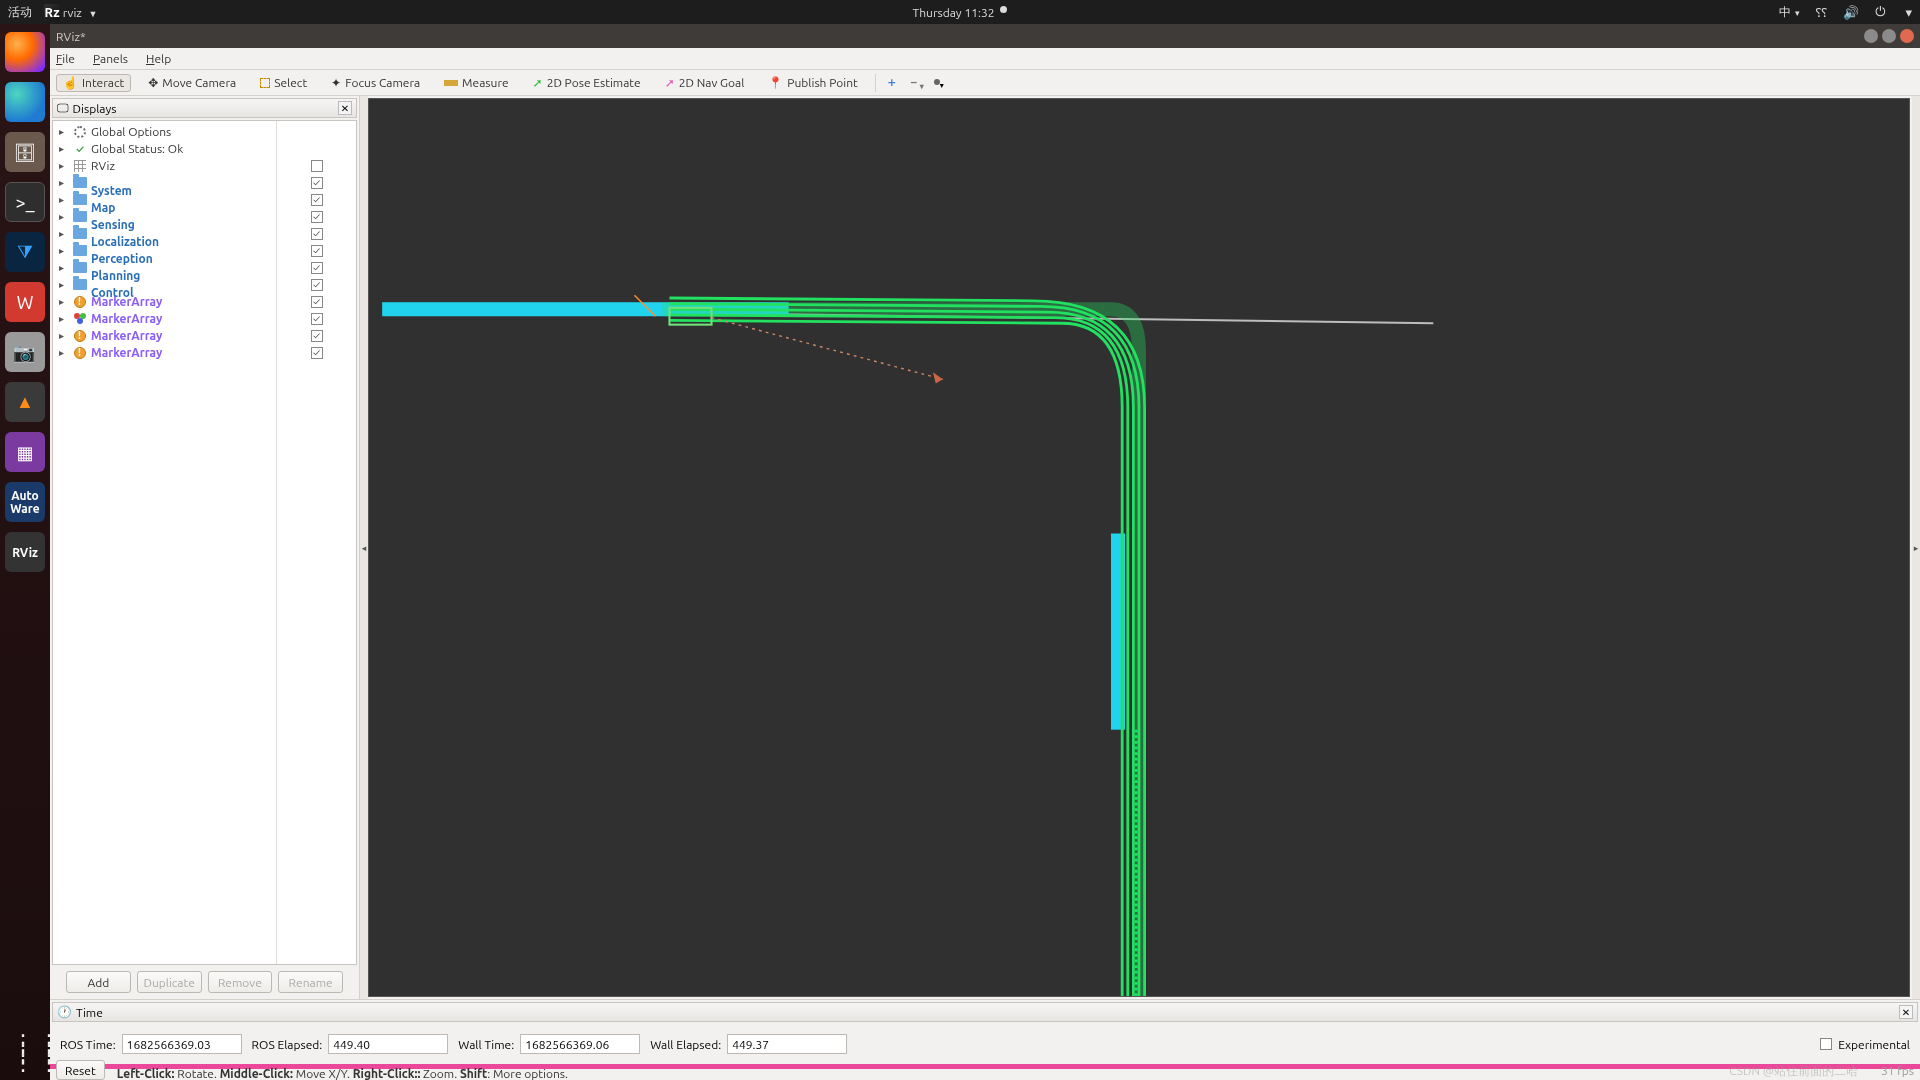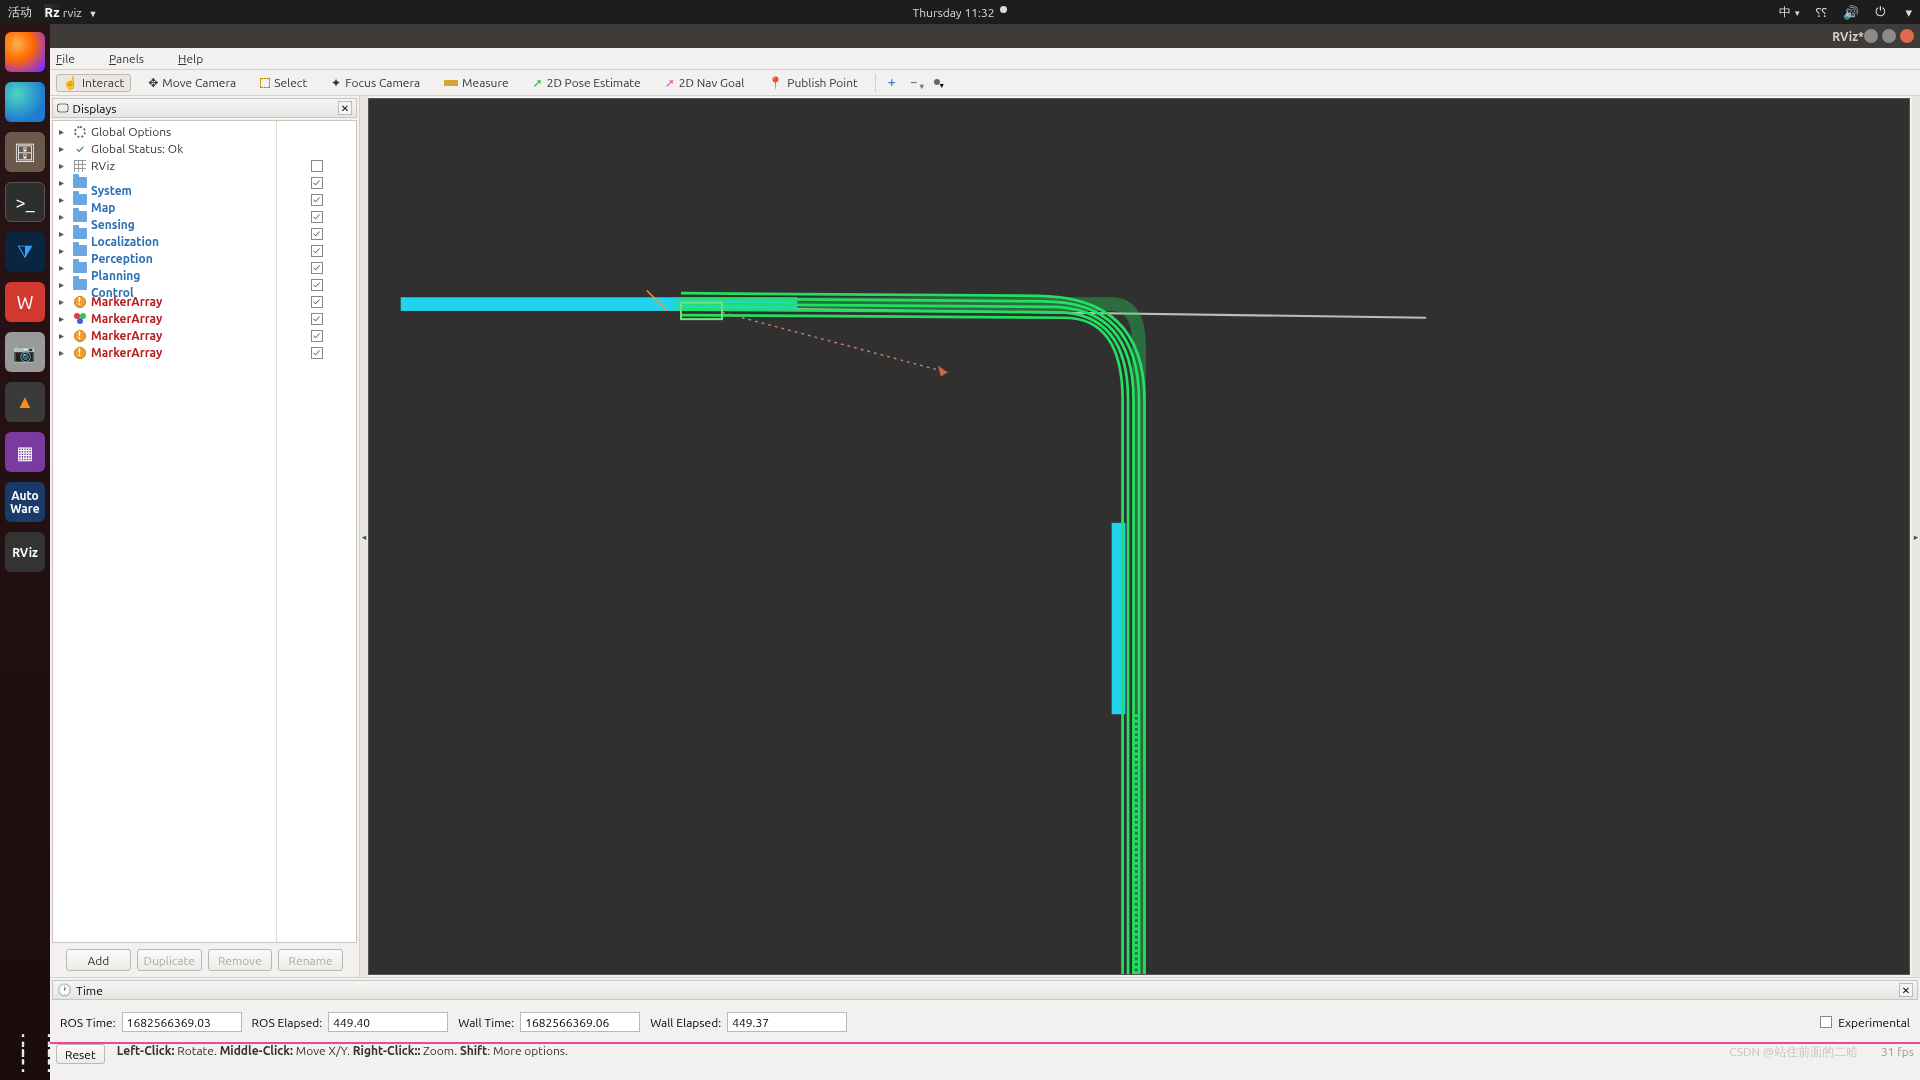--- a/index.html
+++ b/index.html
@@ -11,31 +11,31 @@
 .gnome-center { flex: 1; text-align: center; }
 .gnome-center span { display: inline-flex; gap: 6px; }
 .gnome-right { display: flex; gap: 16px; align-items: center; min-width: 200px; justify-content: flex-end; }
 .rviz-mini-icon { width: 16px; height: 16px; background: linear-gradient(135deg,#333,#111); border-radius: 2px; display: inline-flex; align-items: center; justify-content: center; color: #fff; font-size: 13px; font-weight: bold; }
 .tri-down { font-size: 9px; margin-left: 4px; }
 .dot { width: 7px; height: 7px; border-radius: 50%; background: #ddd; display: inline-block; }
 .gnome-icon { font-size: 13px; color: #ddd; }
 
 
 .title-bar { height: 24px; background: #3f3b38; color: #d7cfc8; display: flex; align-items: center; padding: 0 6px; }
-.title-center { flex: 1; text-align: right; font-weight: bold; }
+.title-center { flex: 1; text-align: left; font-weight: normal; }
 .win-btns { display: flex; gap: 4px; }
 .win-btn { width: 14px; height: 14px; border-radius: 50%; }
 .wb-min { background: #8b8b8b; }
 .wb-max { background: #8b8b8b; }
 .wb-close { background: #e06950; }
 
 .app-body { position: absolute; top: 48px; left: 50px; right: 0; bottom: 0; background: #f2f1f0; display: flex; flex-direction: column; }
 
 
-.menubar { height: 22px; background: #f2f1f0; display: flex; align-items: center; padding: 0 6px; gap: 34px; border-bottom: 1px solid #d4d0cc; }
+.menubar { height: 22px; background: #f2f1f0; display: flex; align-items: center; padding: 0 6px; gap: 18px; border-bottom: 1px solid #d4d0cc; }
 .menubar span { color: #333; }
 .menubar span u { text-decoration: underline; }
 
 
 .toolbar { height: 26px; background: #f2f1f0; display: flex; align-items: center; gap: 10px; padding: 0 6px; border-bottom: 1px solid #d4d0cc; }
 .tool-btn { display: flex; align-items: center; gap: 4px; padding: 1px 6px; color: #333; border: 1px solid transparent; border-radius: 3px; }
 .tool-btn.active { border: 1px solid #bcb8b4; background: #eae7e3; }
 .tool-sep { width: 1px; height: 18px; background: #d4d0cc; }
 
 .main-row { flex: 1; display: flex; min-height: 0; }
@@ -60,21 +60,21 @@
 .displays-panel { width: 310px; display: flex; flex-direction: column; border-right: 1px solid #d4d0cc; background: #f2f1f0; }
 .panel-title { height: 20px; background: linear-gradient(#f6f5f4,#e7e5e2); border: 1px solid #c8c4c0; margin: 2px; display: flex; align-items: center; padding: 0 4px; gap: 4px; }
 .panel-title .close-x { margin-left: auto; border: 1px solid #bbb; width: 14px; height: 14px; display:flex; align-items:center; justify-content:center; font-size:10px; background:#f4f4f4;}
 .tree-wrap { flex: 1; display: flex; background: #fff; border: 1px solid #c8c4c0; margin: 0 2px; }
 .tree { flex: 1; padding: 2px 0; overflow: auto; }
 .tree-row { display: flex; align-items: center; height: 17px; padding-left: 6px; gap: 4px; }
 .tree-arrow { width: 10px; font-size: 10px; color: #555; }
 .tree-icon { width: 14px; height: 14px; display: inline-flex; align-items: center; justify-content: center; font-size: 11px; }
 .tree-label { color: #333; }
 .tree-label.bold-blue { color: #2a6fb5; font-weight: bold; margin-top: 16px; }
-.tree-label.bold-orange { color: #b91c1c; font-weight: bold; }
+.tree-label.bold-orange { color: #8b5cf6; font-weight: bold; }
 .tree-checks { width: 80px; border-left: 1px solid #e0ddd8; padding: 2px 0; }
 .check-row { height: 17px; display: flex; align-items: center; justify-content: center; }
 .check-row.blank { }
 .chk { width: 12px; height: 12px; border: 1px solid #888; background: #fff; display: inline-flex; align-items: center; justify-content: center; font-size: 10px; color: #444; }
 .chk.checked::after { content: "✓"; }
 .panel-btns { display: flex; gap: 6px; padding: 6px 16px; }
 .panel-btn { flex: 1; height: 22px; border: 1px solid #bcb8b4; border-radius: 3px; background: linear-gradient(#fbfaf9,#eeece9); color: #333; display:flex; align-items:center; justify-content:center;}
 .panel-btn.disabled { color: #aaa; }
 
 
@@ -89,21 +89,21 @@
 .time-panel { border-top: 1px solid #d4d0cc; }
 .time-title { height: 20px; background: linear-gradient(#f6f5f4,#e7e5e2); border: 1px solid #c8c4c0; margin: 2px; display: flex; align-items: center; padding: 0 4px; gap: 4px; }
 .time-title .close-x { margin-left: auto; border: 1px solid #bbb; width: 14px; height: 14px; display:flex; align-items:center; justify-content:center; font-size:10px; background:#f4f4f4;}
 .time-row { display: flex; align-items: center; height: 40px; padding: 0 10px; gap: 10px; }
 .time-field { display: flex; align-items: center; gap: 6px; }
 .time-field input { width: 120px; height: 20px; border: 1px solid #bcb8b4; padding: 0 4px; background: #fff; }
 .time-spacer { flex: 1; }
 .exp-check { display: flex; align-items: center; gap: 6px; }
 
 
-.status-bar { height: 38px; border-top: 2px solid #ec4899; display: flex; align-items: flex-start; padding: 0 6px; gap: 12px; background: #f2f1f0; }
+.status-bar { height: 16px; border-top: 5px solid #ec4899; display: flex; align-items: flex-end; padding: 0 6px; gap: 12px; background: #f2f1f0; }
 .reset-btn { height: 20px; padding: 0 8px; border: 1px solid #bcb8b4; border-radius: 3px; background: linear-gradient(#fbfaf9,#eeece9); display:flex;align-items:center;}
 .status-text { color: #333; }
 .status-text b { font-weight: bold; }
 .status-right { margin-left: auto; color: #999; }
 
 
 .folder-ic { width:14px; height:11px; background:#6aa7e0; border-radius:1px; position:relative; }
 .folder-ic::before { content:""; position:absolute; top:-3px; left:0; width:6px; height:3px; background:#6aa7e0; border-radius:1px 1px 0 0;}
 .gear-ic { width:12px;height:12px;border:2px dotted #666; border-radius:50%; }
 .check-ic { color:#3a9c3a; font-weight:bold; }

